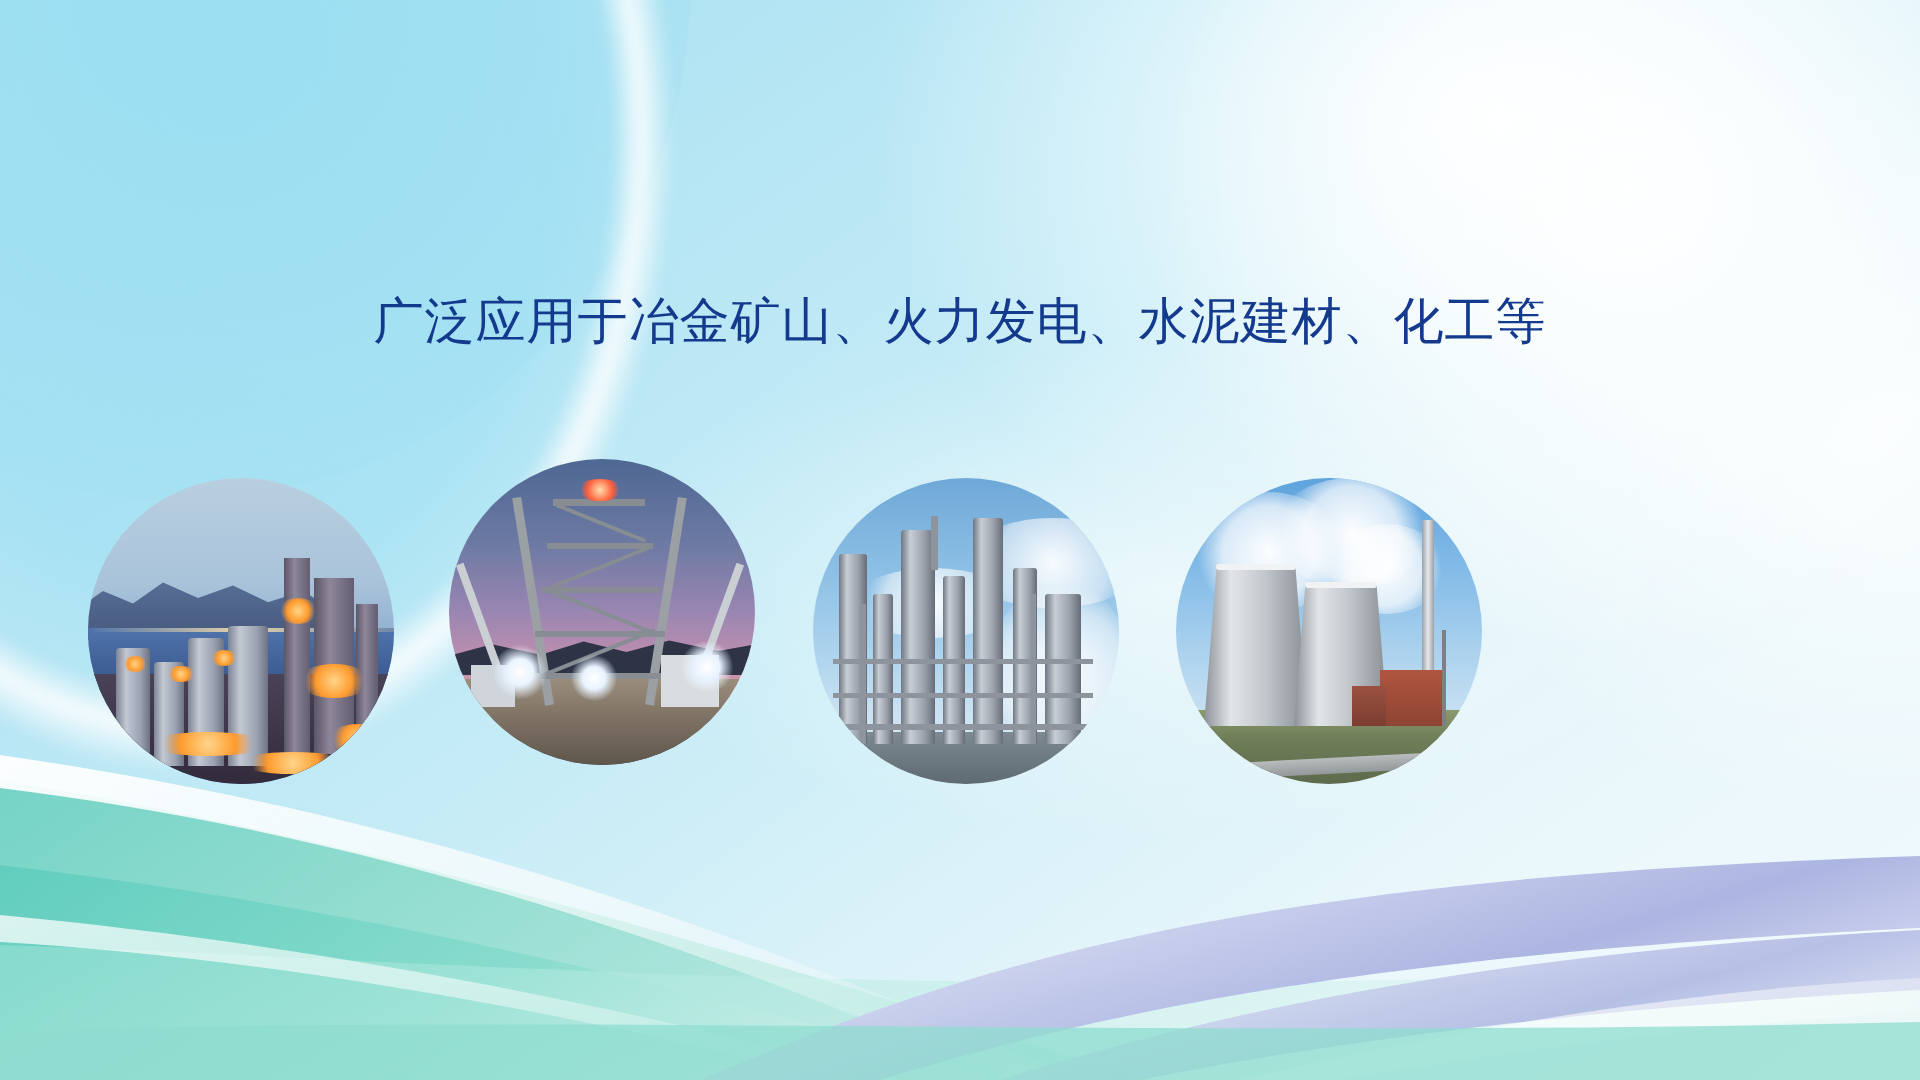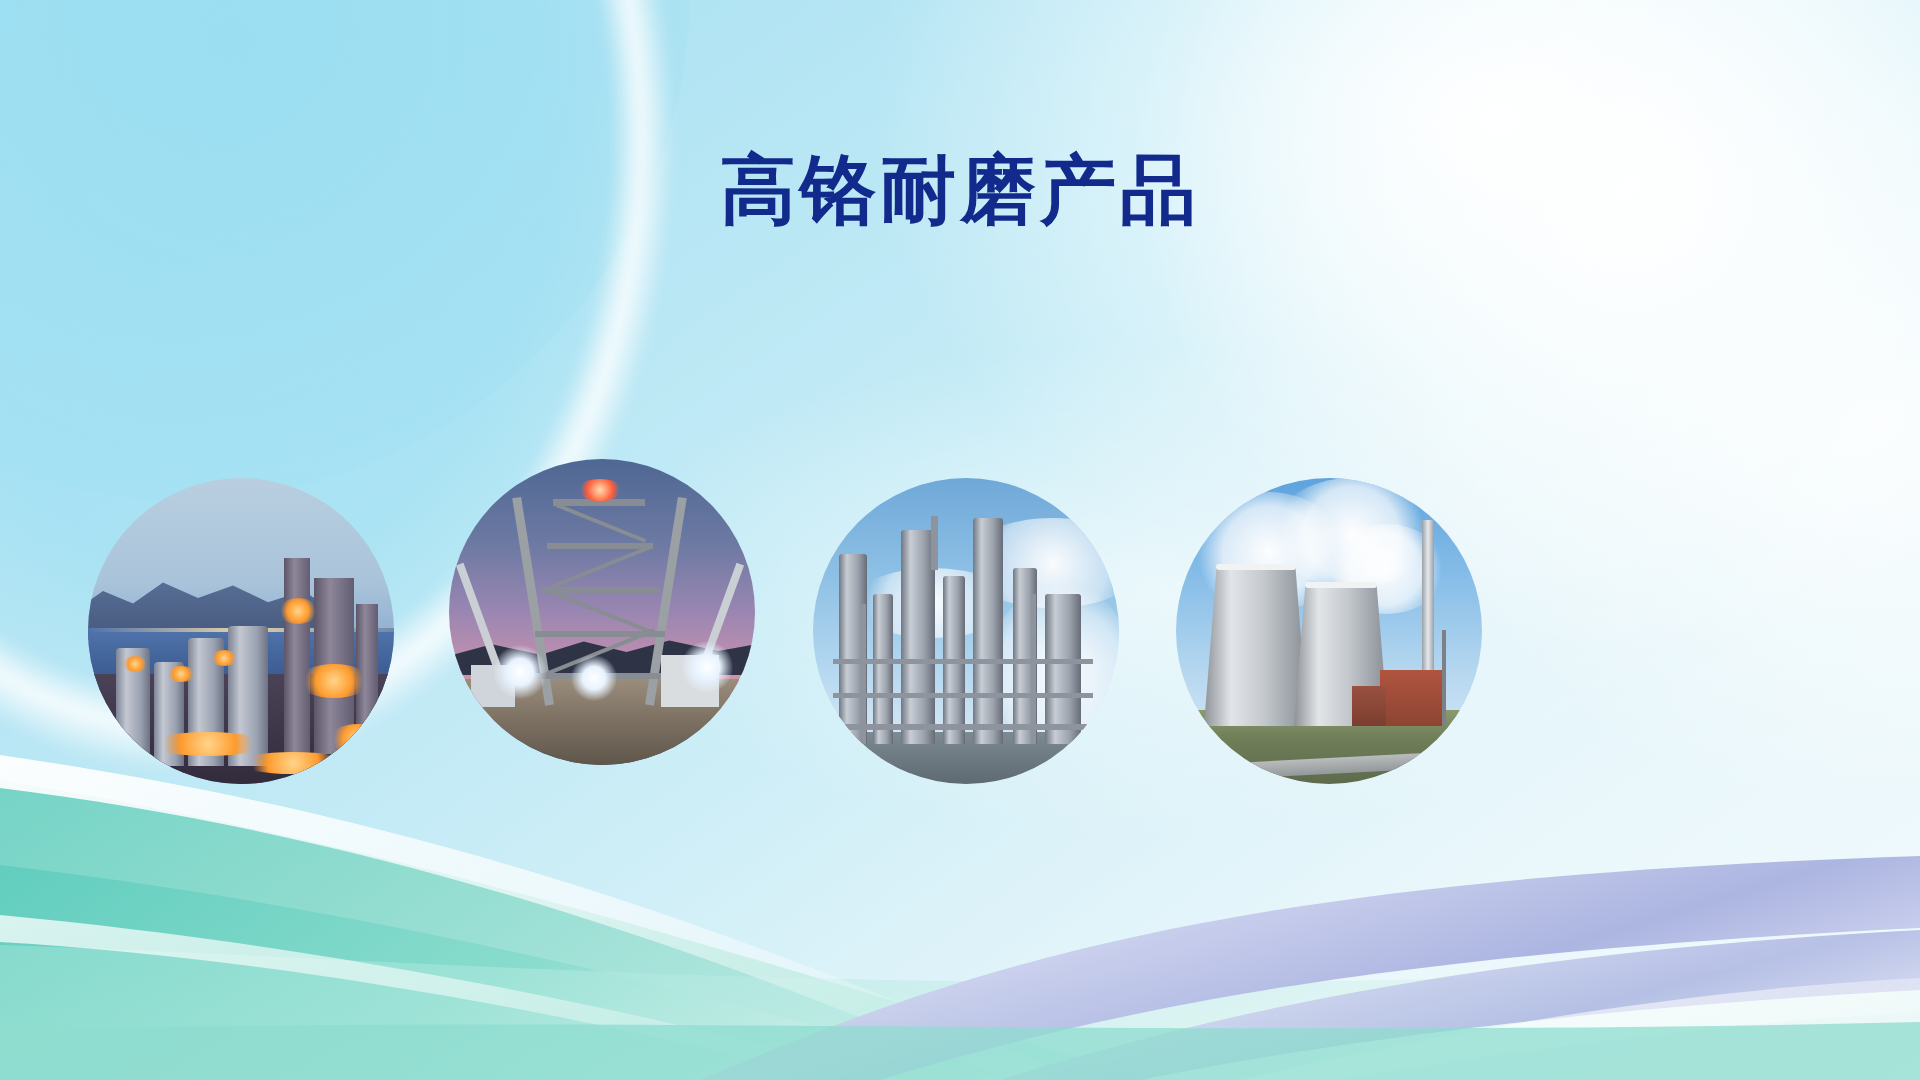--- a/index.html
+++ b/index.html
@@ -300,15 +300,15 @@
 
         <div class="stack" style="left:246px; height:206px;"></div>
         <div class="bldg" style="left:204px; width:62px; height:56px;"></div>
         <div class="bldg" style="left:176px; width:34px; height:40px; background:linear-gradient(180deg,#9a5140,#7b3e31);"></div>
         <div class="pipe" style="left:266px; bottom:58px; width:4px; height:96px; background:#7d8086;"></div>
       </div>
     </div>
 
   </div>
 
-  <h1 class="headline">高铬耐磨产品</h1>
+  <p class="subline">广泛应用于冶金矿山、火力发电、水泥建材、化工等</p>
 
 </div>
 
 </body></html>

